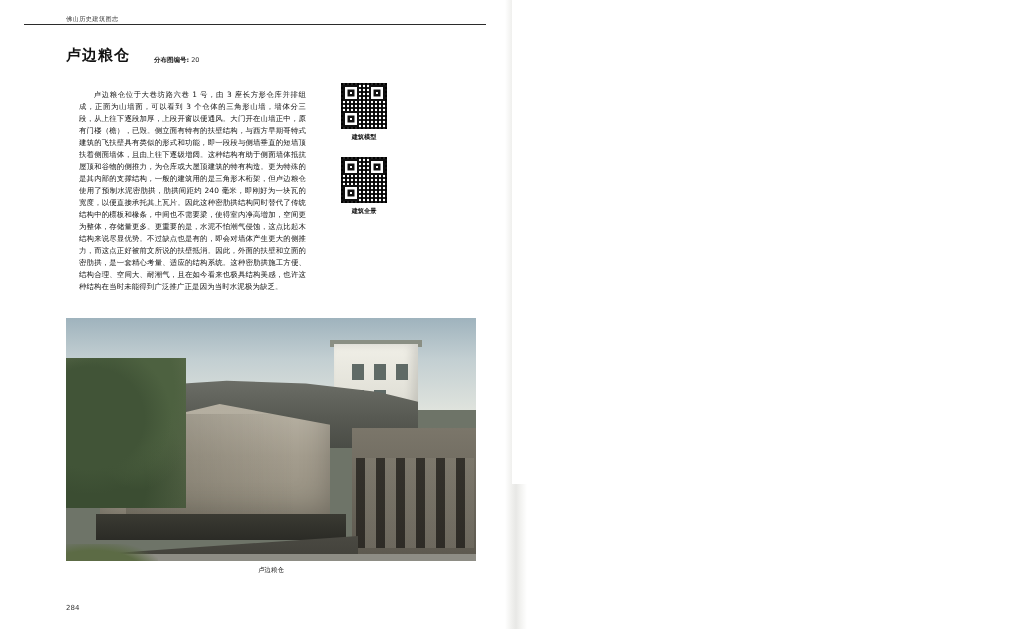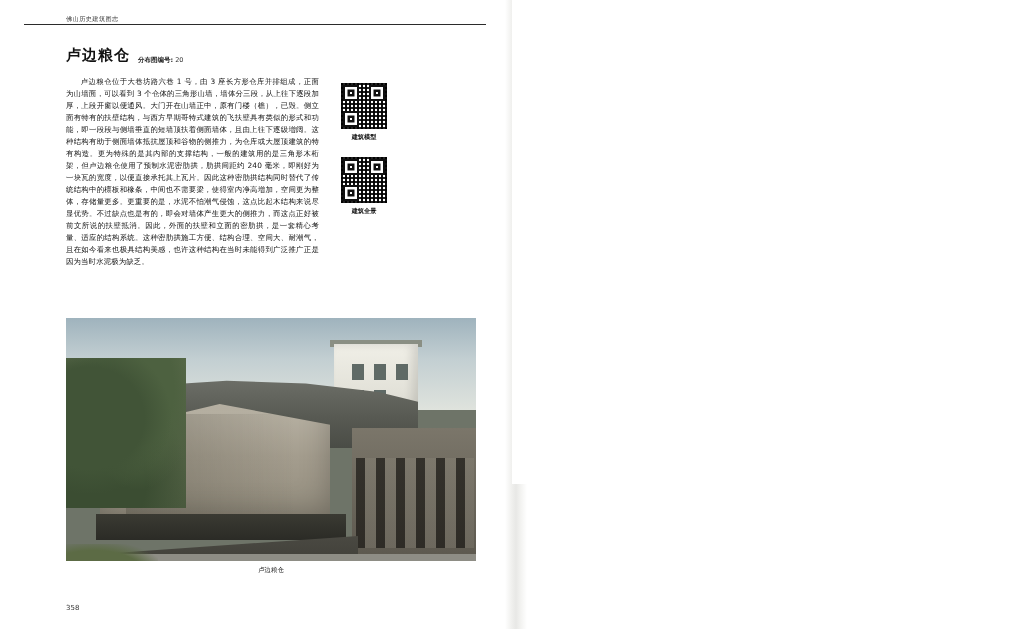--- a/index.html
+++ b/index.html
@@ -61,41 +61,41 @@
     left: 66px;
     top: 46px;
     font-size: 15px;
     font-weight: bold;
     letter-spacing: 1px;
     color: #111;
     font-family: "DejaVu Sans", "Liberation Sans", sans-serif;
   }
   .map-label {
     position: absolute;
-    left: 138px;
+    left: 154px;
     top: 56px;
     font-size: 6.5px;
     color: #222;
     white-space: nowrap;
   }
   .map-label b { font-weight: bold; }
   .map-label .num { font-weight: normal; color: #333; }
 
   .body-col {
     position: absolute;
     left: 66px;
     top: 76px;
     width: 253px;
     font-size: 7.4px;
     line-height: 1.62;
     text-align: justify;
     color: #141414;
     letter-spacing: 0.15px;
   }
-  .body-col p { margin: 0; text-indent: 2em; }
+  .body-col p { margin: 13px; text-indent: 2em; }
 
   
   .qr-block { position: absolute; width: 56px; text-align: center; }
   .qr-img {
     width: 46px; height: 46px;
     margin: 0 auto;
     background-color: #ffffff;
     background-image:
       repeating-linear-gradient(90deg, #111 0 2px, #fff 2px 4px),
       repeating-linear-gradient(0deg, rgba(17,17,17,0.93) 0 2px, rgba(255,255,255,0) 2px 4px);
@@ -270,21 +270,21 @@
       <div class="ph base-wall"></div>
       <div class="ph trees-left"></div>
       <div class="ph road"></div>
 
       <div class="ph ground-veg"></div>
 
     </div>
 
     <div class="photo-caption">卢边粮仓</div>
 
-    <div class="folio" id="folio-left">358</div>
+    <div class="folio" id="folio-left">284</div>
   </div>
 
   <div class="gutter"></div>
 
   <div class="page page-right">
 
     
 
     
     

